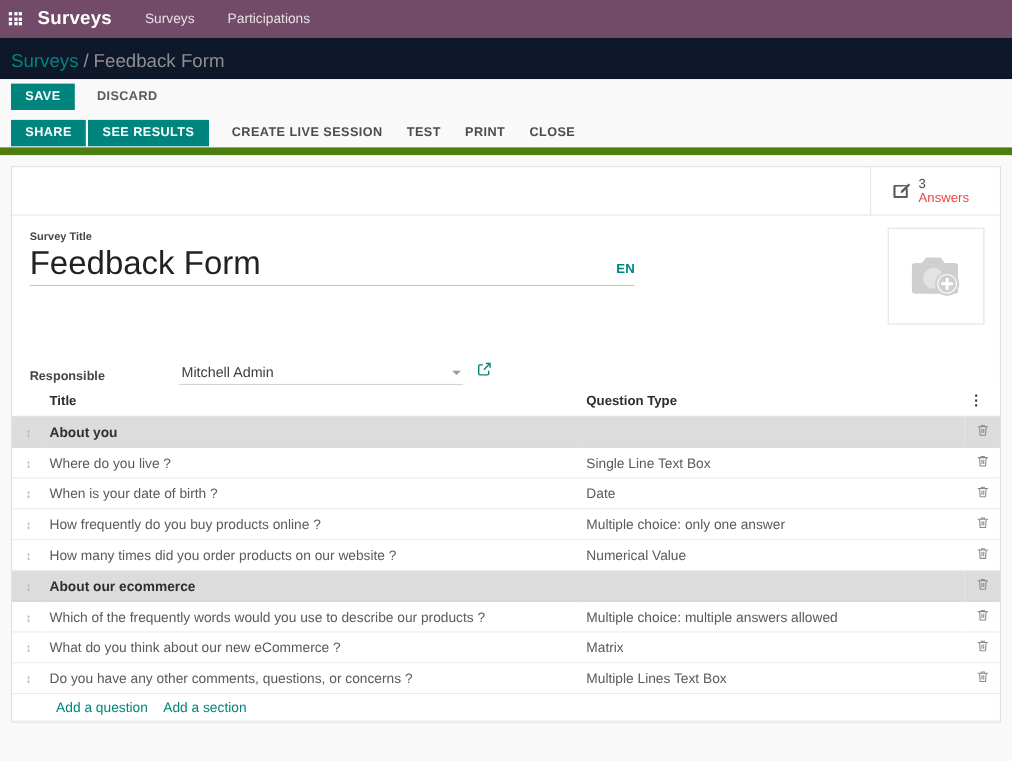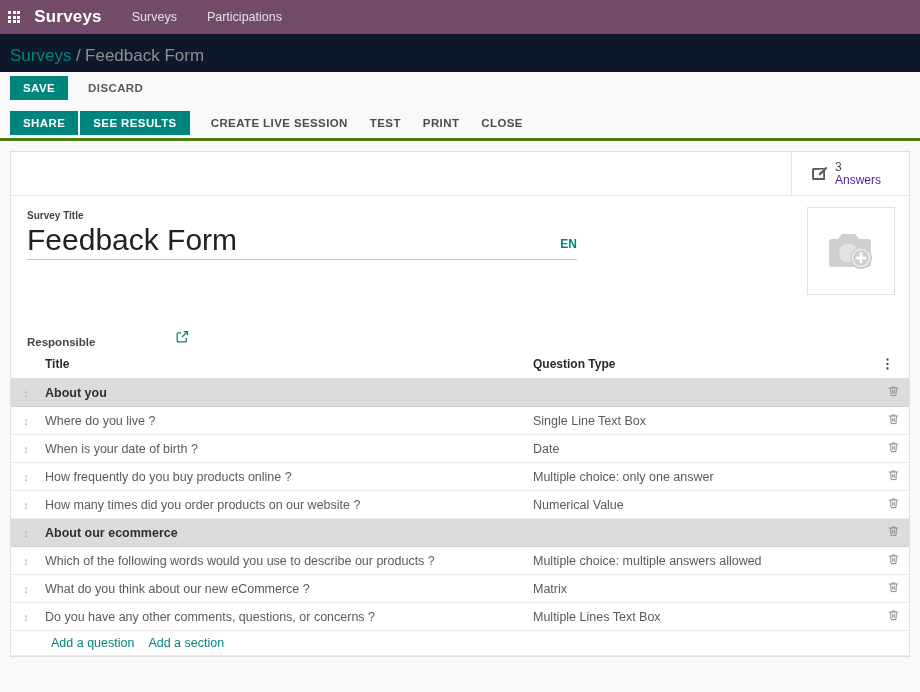--- a/index.html
+++ b/index.html
@@ -91,21 +91,21 @@
     font-family: Liberation Sans, sans-serif;
   }
 
   
   .statusbar {
     display: flex;
     align-items: center;
     padding: 0 0 0 10px;
     height: 33px;
     background: #f9f9f9;
-    border-bottom: 3px solid #4d7c0f;
+    border-bottom: 7px solid #4d7c0f;
   }
   .sb-btn-primary {
     background: #00847E;
     color: #fff;
     border: none;
     font-size: 11.5px;
     font-weight: bold;
     letter-spacing: .4px;
     padding: 6px 13px;
     margin-right: 2px;
@@ -147,21 +147,21 @@
     align-items: center;
     gap: 6px;
     border-left: 1px solid #e6e6e6;
     padding: 0 22px 0 18px;
     cursor: pointer;
     min-width: 118px;
   }
   .stat-icon { color: #5a5a5a; display:flex; align-items:center; }
   .stat-text { line-height: 1.05; }
   .stat-value { font-size: 12px; color: #4c4c4c; display:block; }
-  .stat-label { font-size: 12px; color: #4c1d95; display:block; }
+  .stat-label { font-size: 12px; color: #ef4444; display:block; }
 
   
   .form-body {
     padding: 14px 16px 0 16px;
     position: relative;
   }
   .title-block { width: 565px; }
   .field-label {
     font-size: 10px;
     font-weight: bold;
@@ -413,20 +413,24 @@
       <div class="title-block">
         <label class="field-label">Survey Title</label>
         <div class="title-input-row">
           <input class="title-input" type="text" value="Feedback Form" style="">
           <span class="lang-badge">EN</span>
         </div>
       </div>
 
       <div class="resp-row">
         <span class="resp-label">Responsible</span>
+        <div class="resp-field">
+          <input class="resp-value" type="text" value="Mitchell Admin" style="">
+          <span class="caret-down"></span>
+        </div>
         <span class="ext-link">
           <svg width="15" height="15" viewBox="0 0 24 24" fill="none" stroke="#0e8074" stroke-width="2">
             <path d="M14 4 h6 v6"></path>
             <path d="M20 4 L11 13"></path>
             <path d="M18 14.5 V19 a1.5 1.5 0 0 1 -1.5 1.5 H5 A1.5 1.5 0 0 1 3.5 19 V7.5 A1.5 1.5 0 0 1 5 6 h4.6"></path>
           </svg>
         </span>
       </div>
 
     </div>
@@ -505,21 +509,21 @@
             <td class="c-type"></td>
             <td class="c-trash"><span class="trash"><svg width="13" height="14" viewBox="0 0 24 24" fill="none" stroke="#8a8a8a" stroke-width="1.8">
                   <path d="M4 6.5 h16" stroke-linecap="round"></path>
                   <path d="M9.5 6.5 V4.5 h5 v2"></path>
                   <path d="M6.5 6.5 l1 14 h9 l1 -14"></path>
                   <path d="M10.5 10 v7 M13.5 10 v7"></path>
                 </svg></span></td>
           </tr>
           <tr class="question-row">
             <td class="c-handle"><span class="handle">↕</span></td>
-            <td class="c-title">Which of the following words would you use to describe our products ?</td>
+            <td class="c-title">Which of the frequently words would you use to describe our products ?</td>
             <td class="c-type">Multiple choice: multiple answers allowed</td>
             <td class="c-trash"><span class="trash"><svg width="13" height="14" viewBox="0 0 24 24" fill="none" stroke="#8a8a8a" stroke-width="1.8">
                   <path d="M4 6.5 h16" stroke-linecap="round"></path>
                   <path d="M9.5 6.5 V4.5 h5 v2"></path>
                   <path d="M6.5 6.5 l1 14 h9 l1 -14"></path>
                   <path d="M10.5 10 v7 M13.5 10 v7"></path>
                 </svg></span></td>
           </tr>
           <tr class="question-row">
             <td class="c-handle"><span class="handle">↕</span></td>

